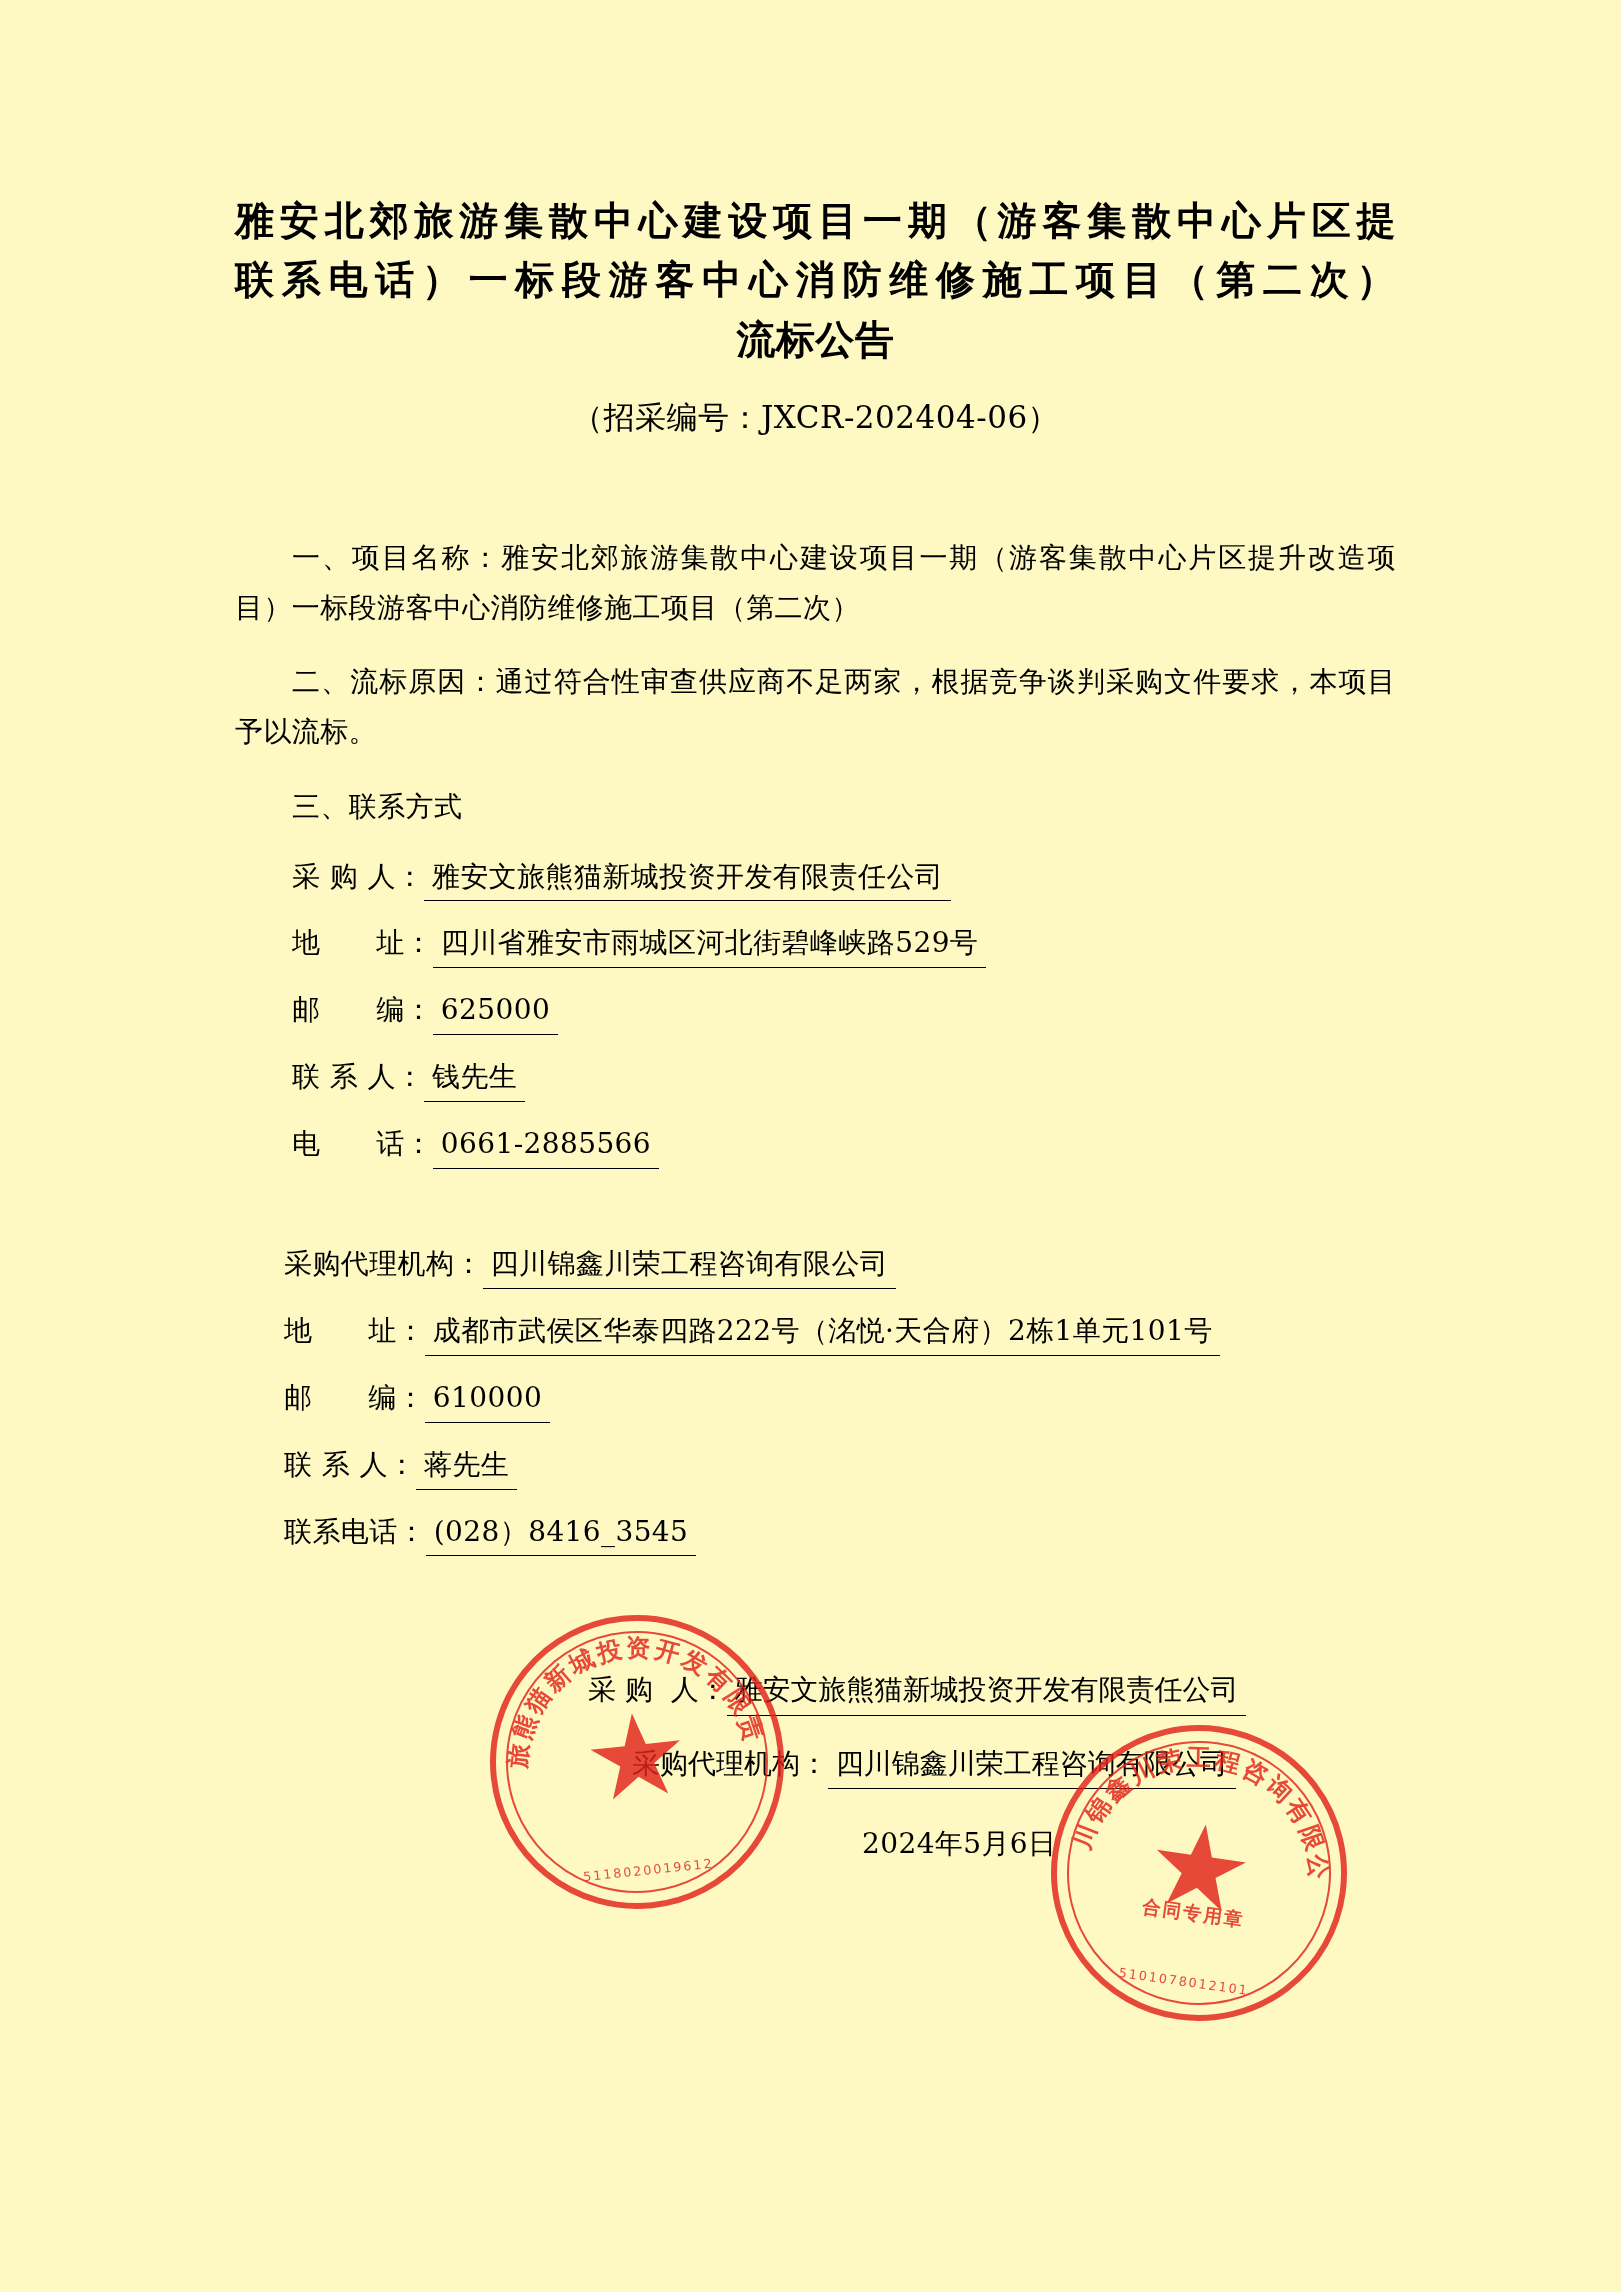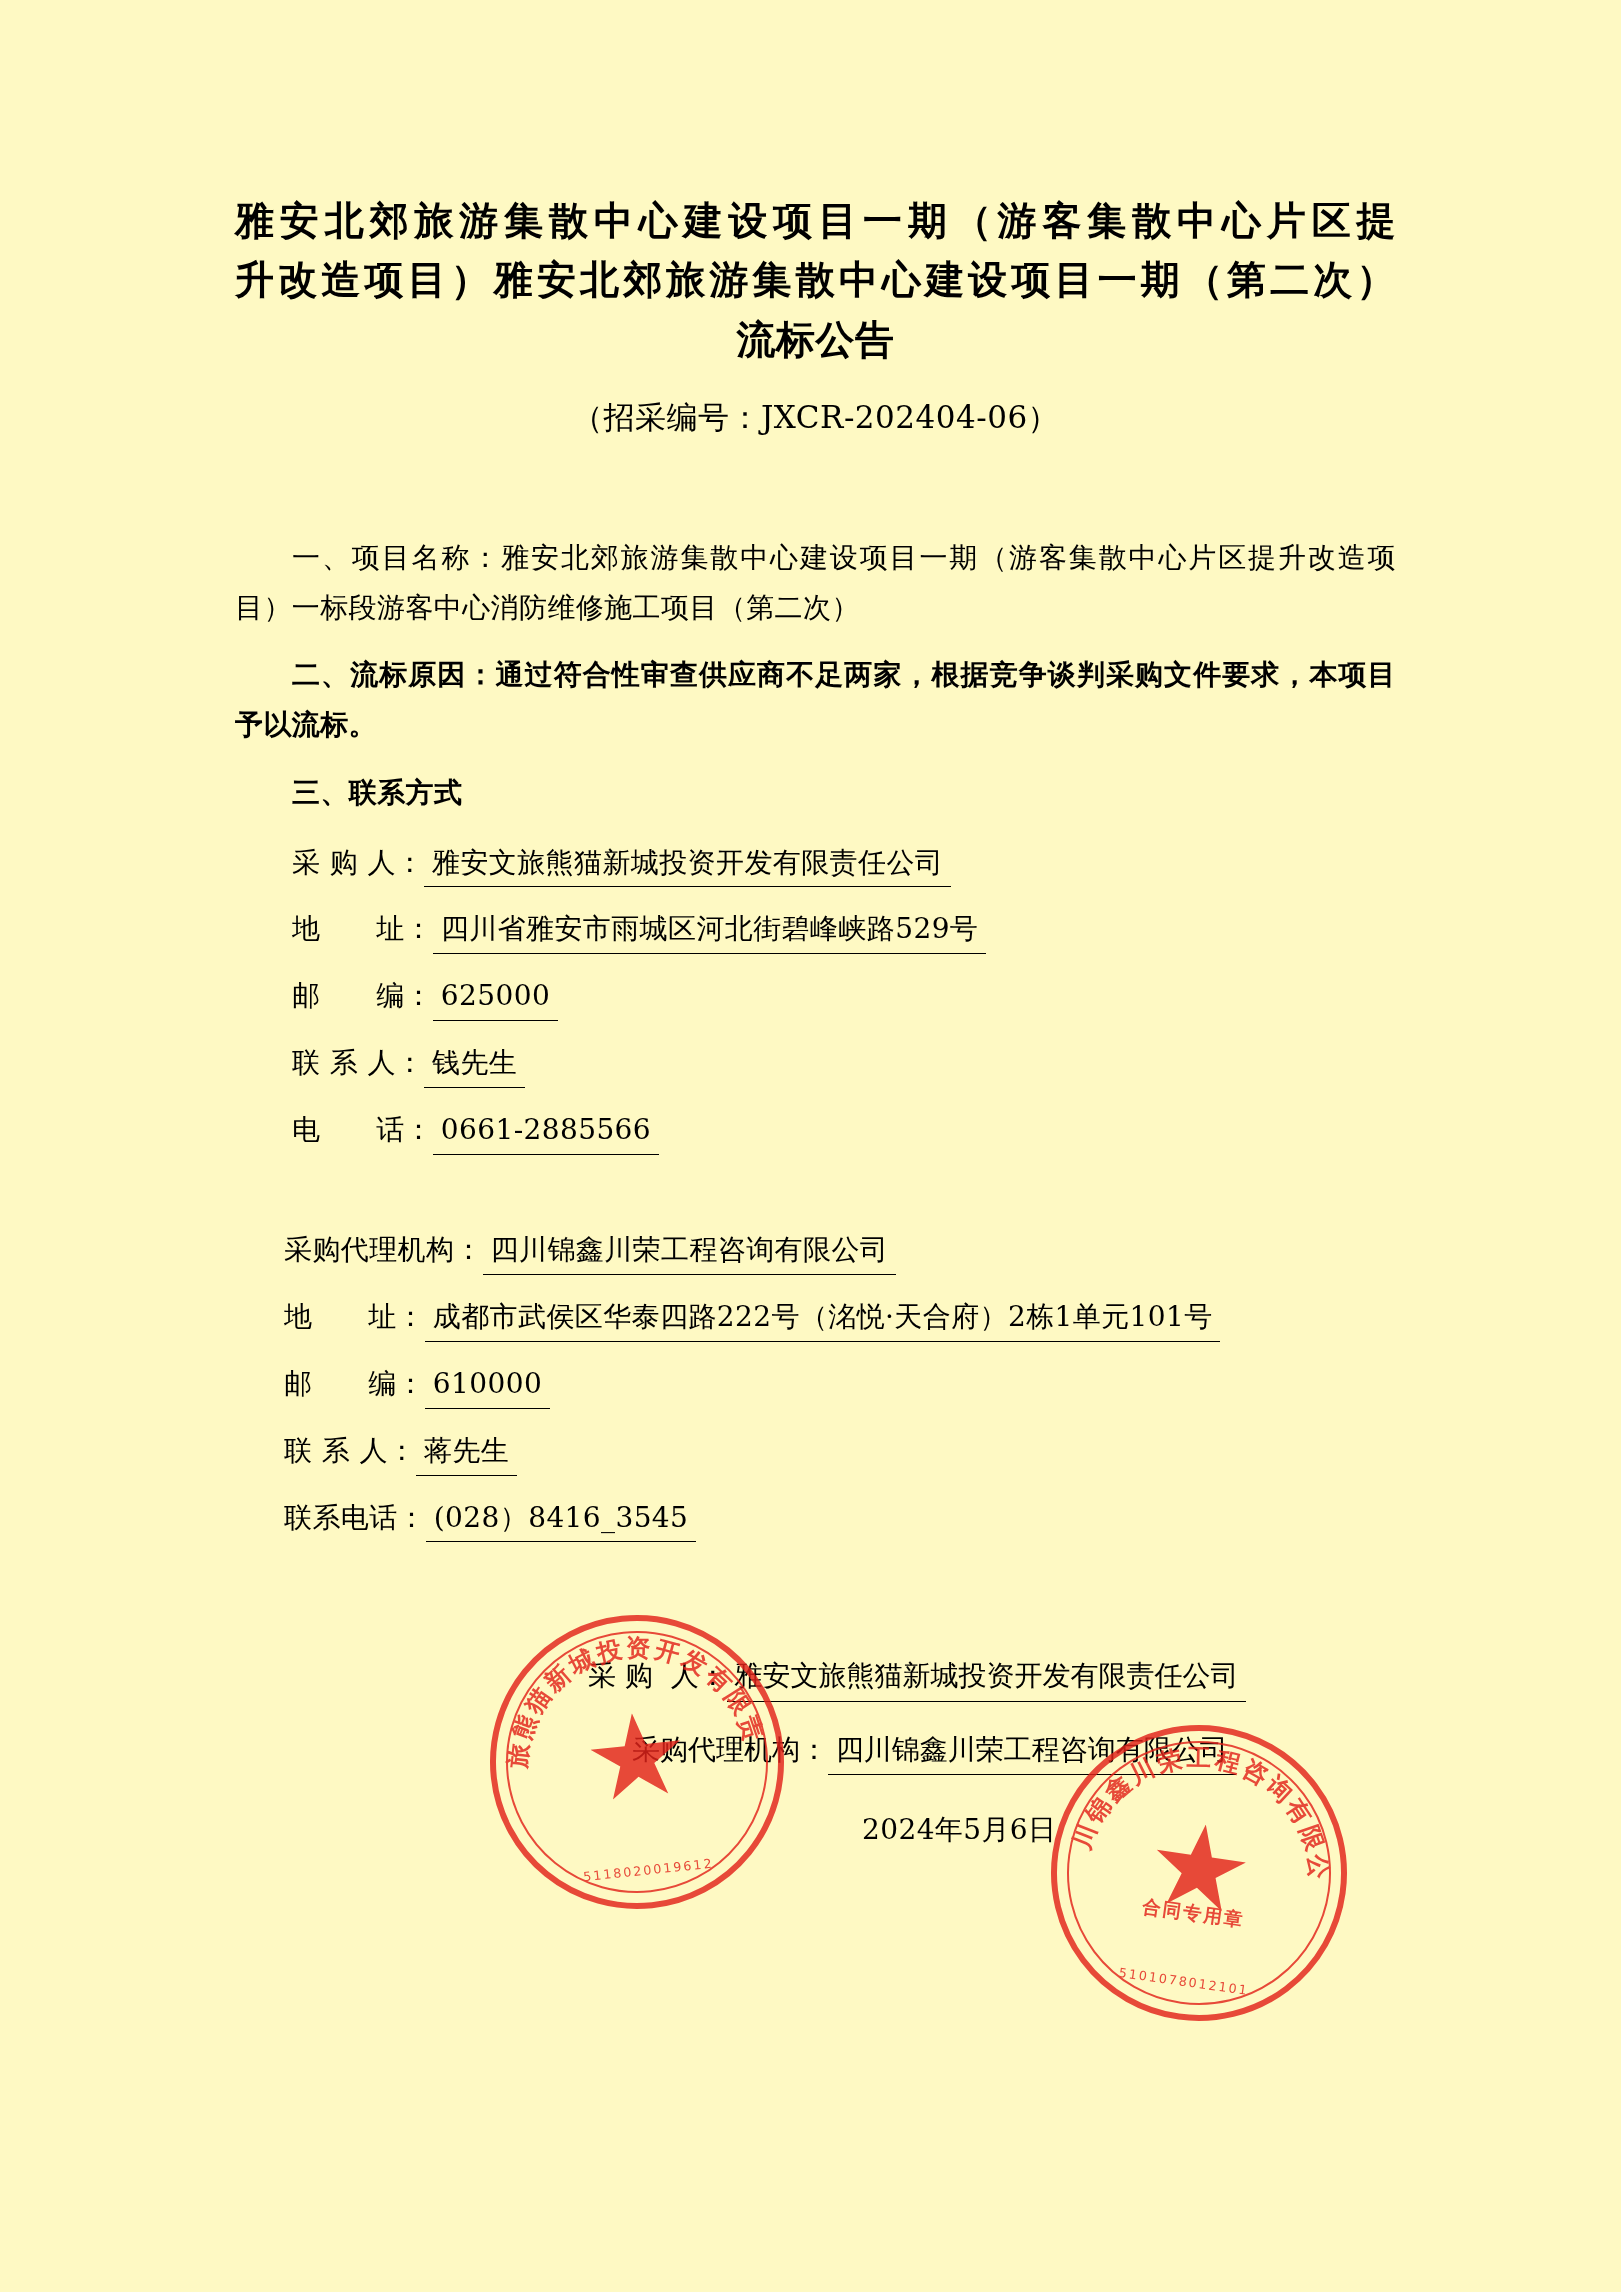--- a/index.html
+++ b/index.html
@@ -54,22 +54,21 @@
   }
   .para {
     font-size: 28px;
     line-height: 1.78;
     text-indent: 57px;
     text-align: justify;
     letter-spacing: 0.4px;
     margin-top: 8px;
   }
   .para + .para {
-    margin-top: 18px;
-    font-weight: bold;
+    margin-top: 25px;
   }
   .section-head {
     margin-top: 13.7px;
   }
   .contact-block {
     margin-top: 21.6px;
     font-size: 28px;
     line-height: 1.62;
   }
   .c-row {
@@ -195,21 +194,21 @@
 </style>
 </head>
 <body>
 
 <div class="page">
 
   <div class="content">
 
     <div class="doc-title">
       <span class="line1">雅安北郊旅游集散中心建设项目一期（游客集散中心片区提</span>
-      <span class="line2">升改造项目）雅安北郊旅游集散中心建设项目一期（第二次）</span>
+      <span class="line2">联系电话）一标段游客中心消防维修施工项目（第二次）</span>
       <span class="line3">流标公告</span>
     </div>
 
     <div class="doc-subtitle">（招采编号：JXCR-202404-06）</div>
 
     <div class="body-block">
 
       <div class="para">一、项目名称：雅安北郊旅游集散中心建设项目一期（游客集散中心片区提升改造项目）一标段游客中心消防维修施工项目（第二次）</div>
 
       <div class="para">二、流标原因：通过符合性审查供应商不足两家，根据竞争谈判采购文件要求，本项目予以流标。</div>

